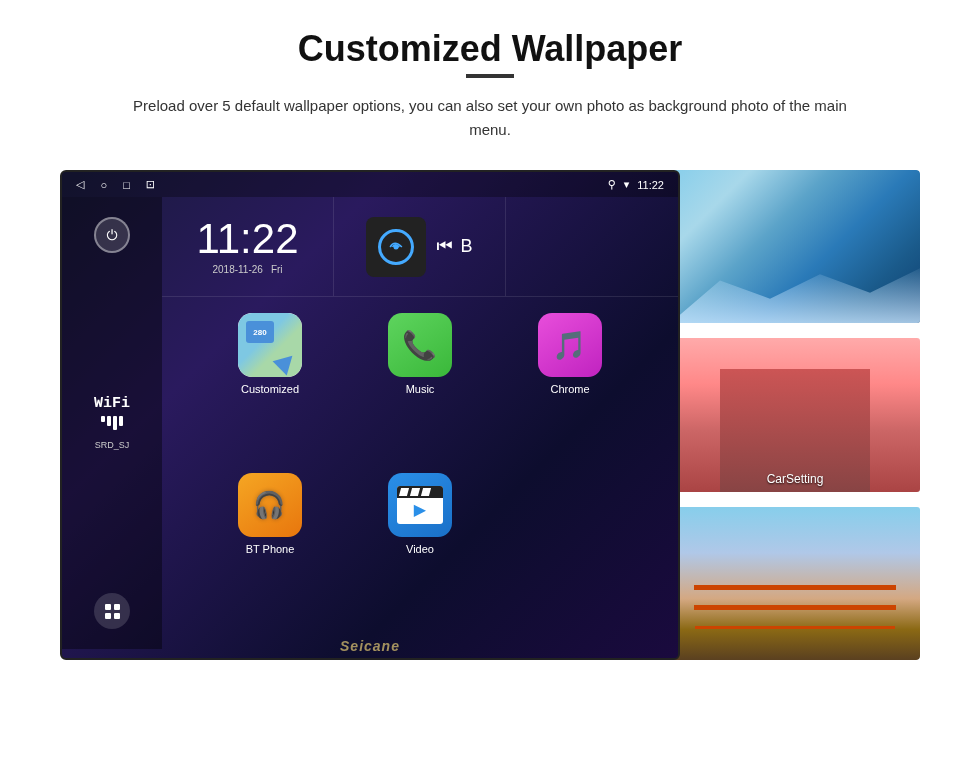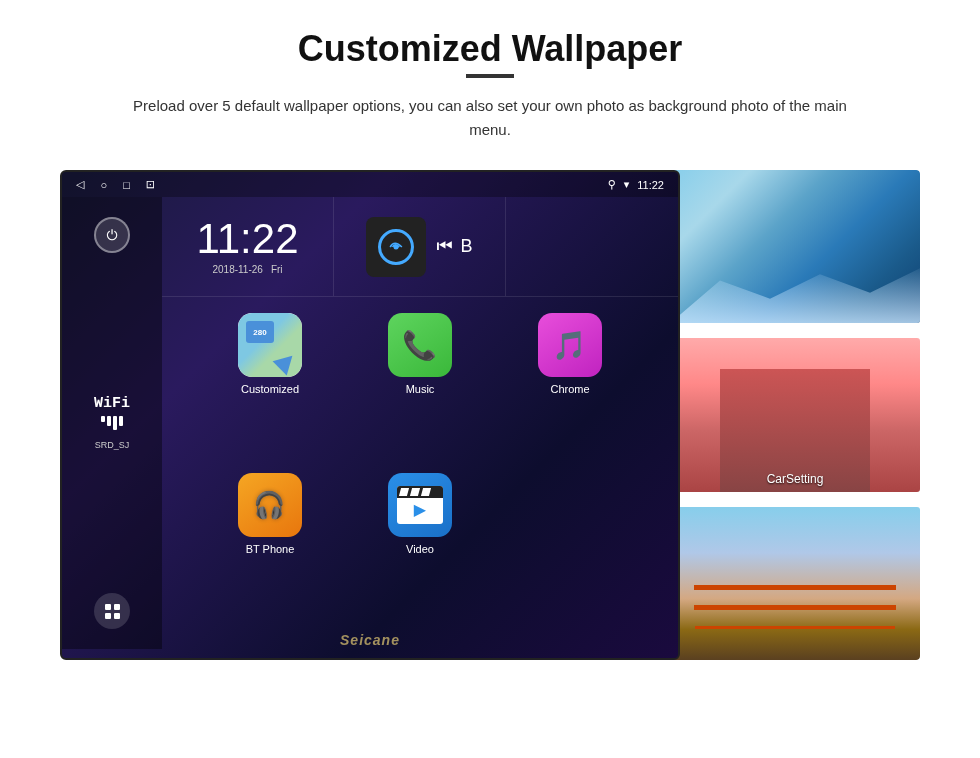--- a/index.html
+++ b/index.html
@@ -503,21 +503,21 @@
       right: 0;
       text-align: center;
       color: #fff;
       font-size: 12px;
       font-weight: 500;
       text-shadow: 0 1px 2px rgba(0,0,0,0.8);
     }
 
     .watermark {
       position: absolute;
-      bottom: 10px;
+      bottom: 4px;
       left: 50%;
       transform: translateX(-50%);
       color: rgba(180,160,100,0.9);
       font-size: 14px;
       font-style: italic;
       font-weight: bold;
       white-space: nowrap;
       z-index: 10;
       letter-spacing: 1px;
     }

